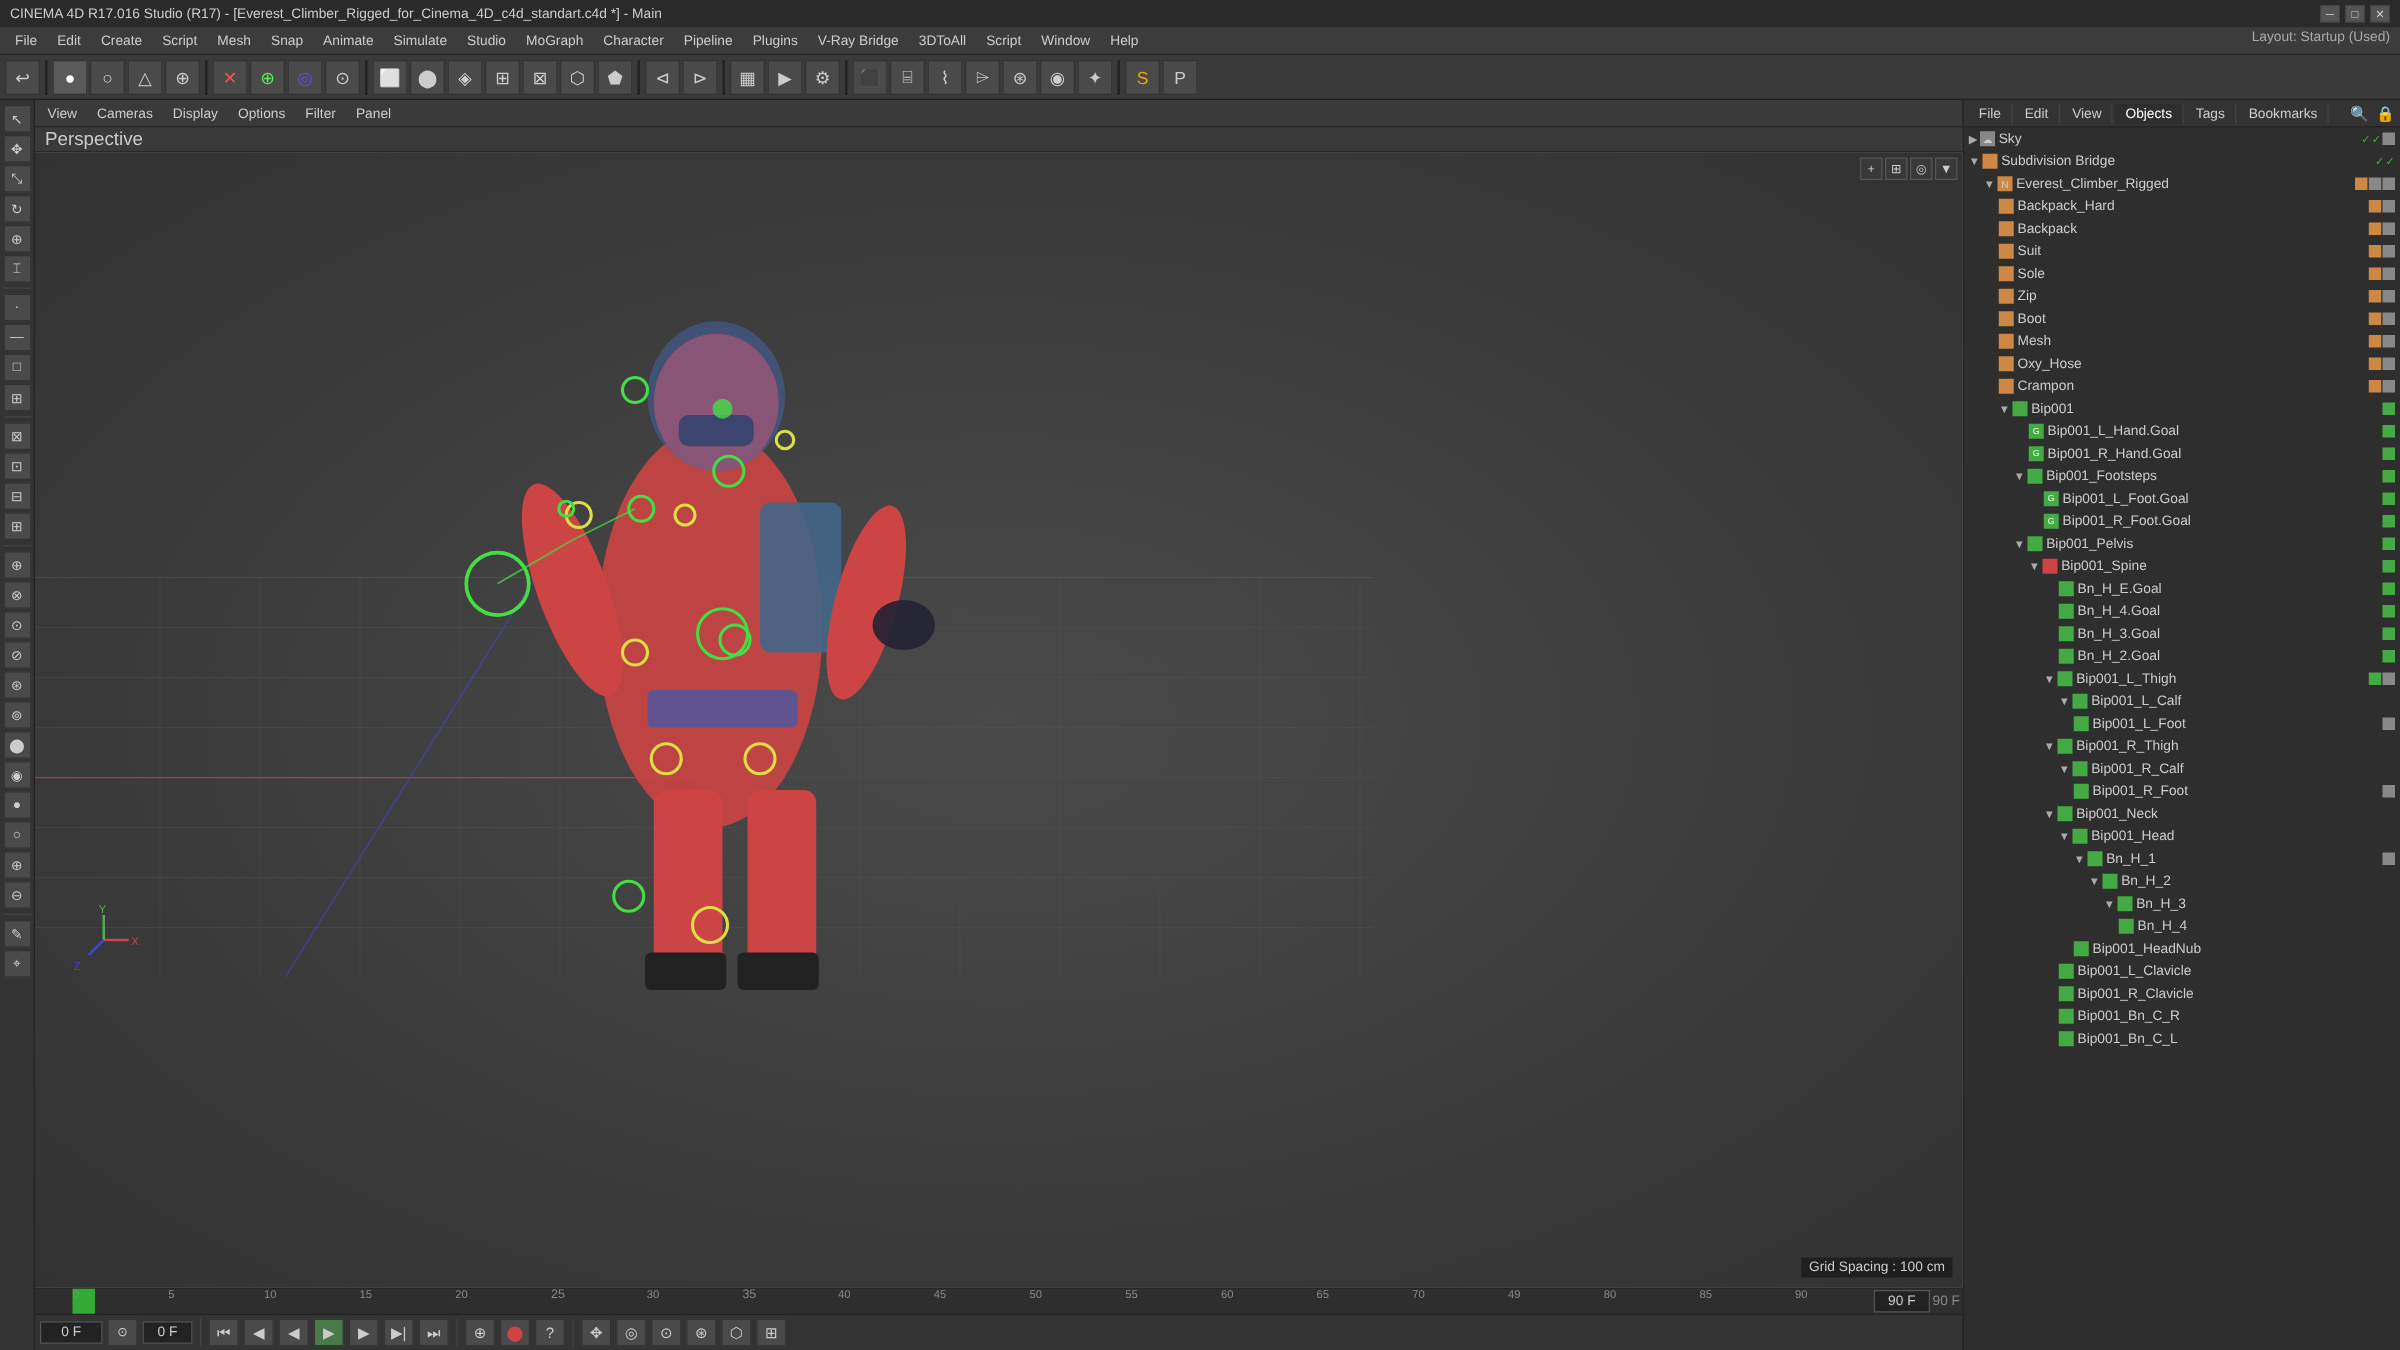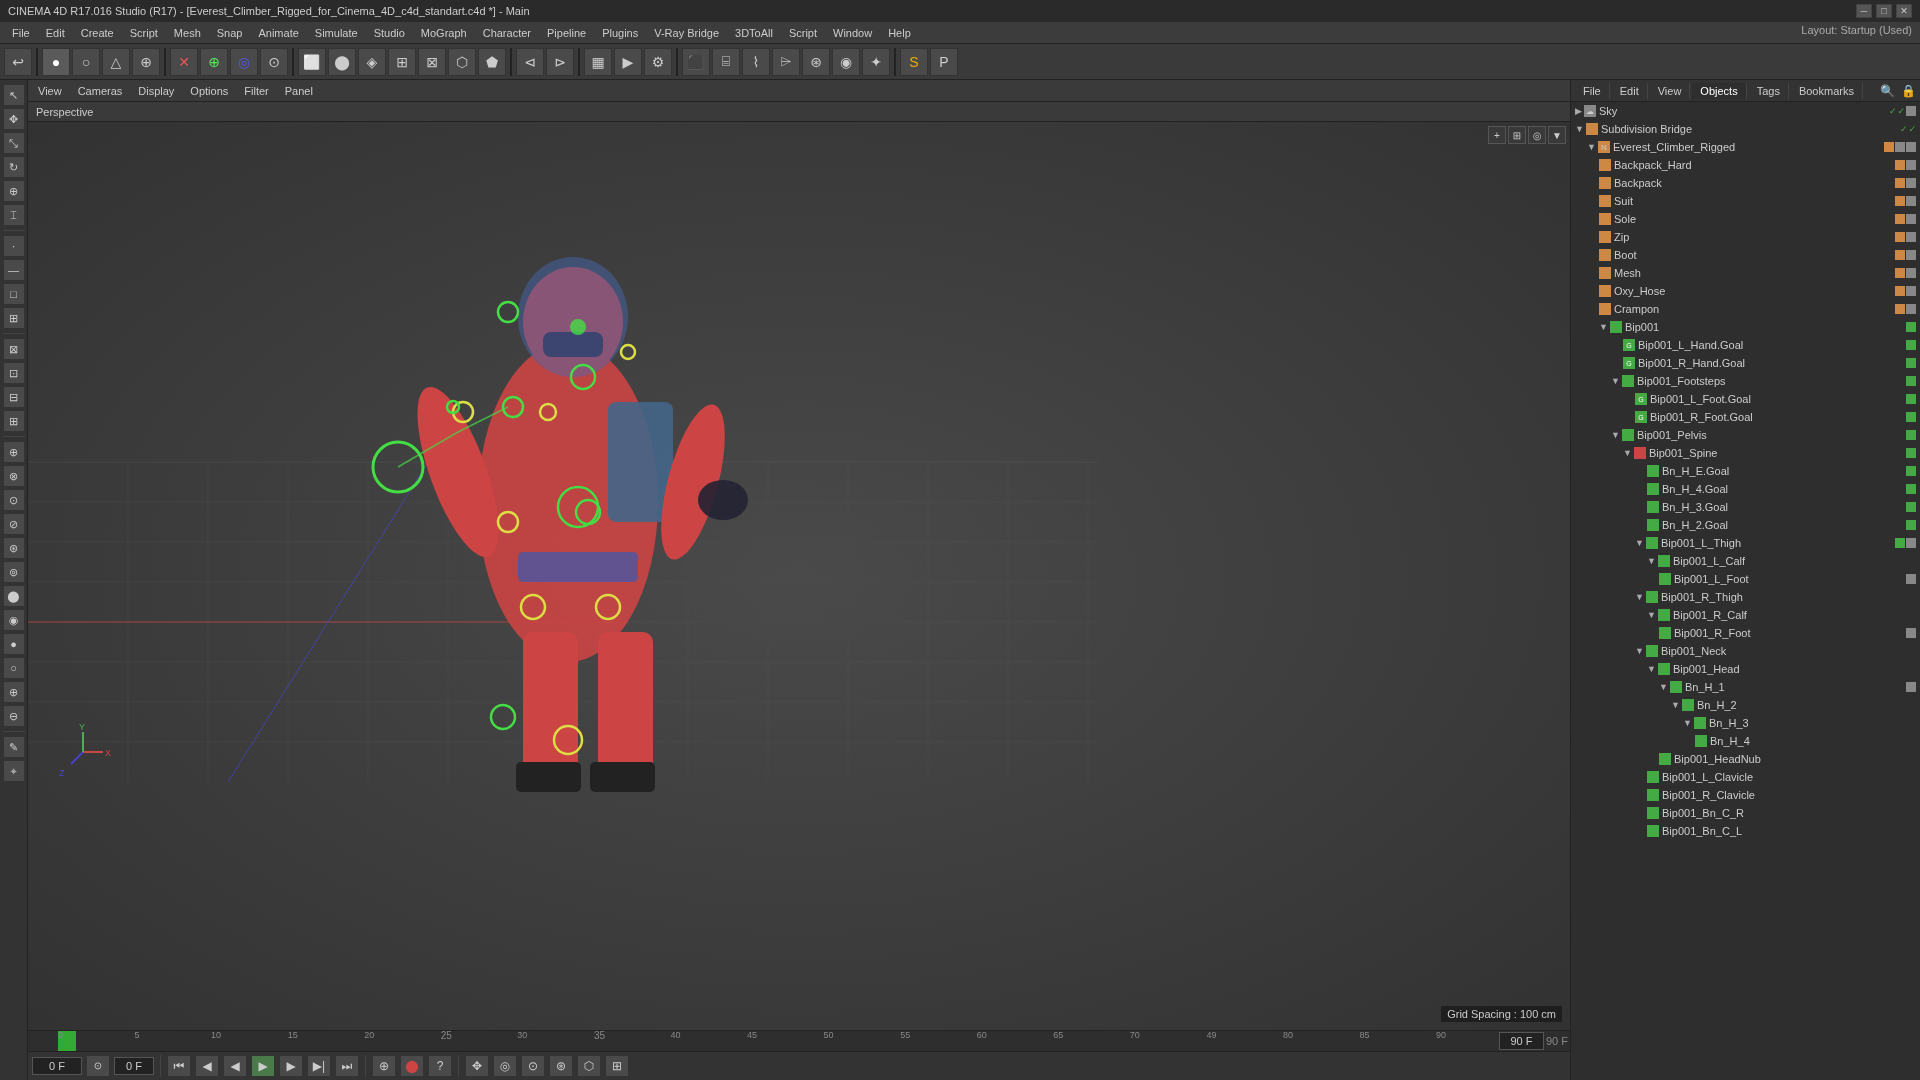--- a/index.html
+++ b/index.html
@@ -23,21 +23,21 @@
     
     
     #left-toolbar { width: 28px; background: #333; border-right: 1px solid #222; display: flex; flex-direction: column; align-items: center; padding: 4px 0; gap: 2px; overflow: hidden; }
     #left-toolbar .lt-btn { width: 22px; height: 22px; background: #4a4a4a; border: 1px solid #333; display: flex; align-items: center; justify-content: center; cursor: pointer; font-size: 11px; color: #ccc; }
     
     
     #viewport-container { flex: 1; display: flex; flex-direction: column; background: #333; }
     #viewport-tabs { height: 22px; background: #3a3a3a; display: flex; align-items: center; padding: 0 4px; gap: 4px; border-bottom: 1px solid #222; }
     #viewport-tabs span { font-size: 11px; color: #ccc; padding: 2px 6px; cursor: pointer; }
     #viewport-label { position: relative; height: 20px; background: #3a3a3a; display: flex; align-items: center; padding: 0 8px; border-bottom: 1px solid #222; }
-    #viewport-label .perspective-label { font-size: 11px; color: #ccc; }
+    #viewport-label .perspective-label { font-size: 15px; color: #ccc; }
     #viewport { flex: 1; background: #5a5a5a; position: relative; overflow: hidden; }
     
     
     #viewport-canvas { width: 100%; height: 100%; position: absolute; top: 0; left: 0; }
     
     #grid-spacing { position: absolute; bottom: 8px; right: 8px; font-size: 11px; color: #ccc; background: rgba(0,0,0,0.4); padding: 2px 6px; }
     
     
     #right-panel { width: 350px; background: #2e2e2e; border-left: 1px solid #222; display: flex; flex-direction: column; }
     #right-panel-tabs { height: 22px; background: #333; display: flex; align-items: center; padding: 0 4px; gap: 2px; border-bottom: 1px solid #222; }

